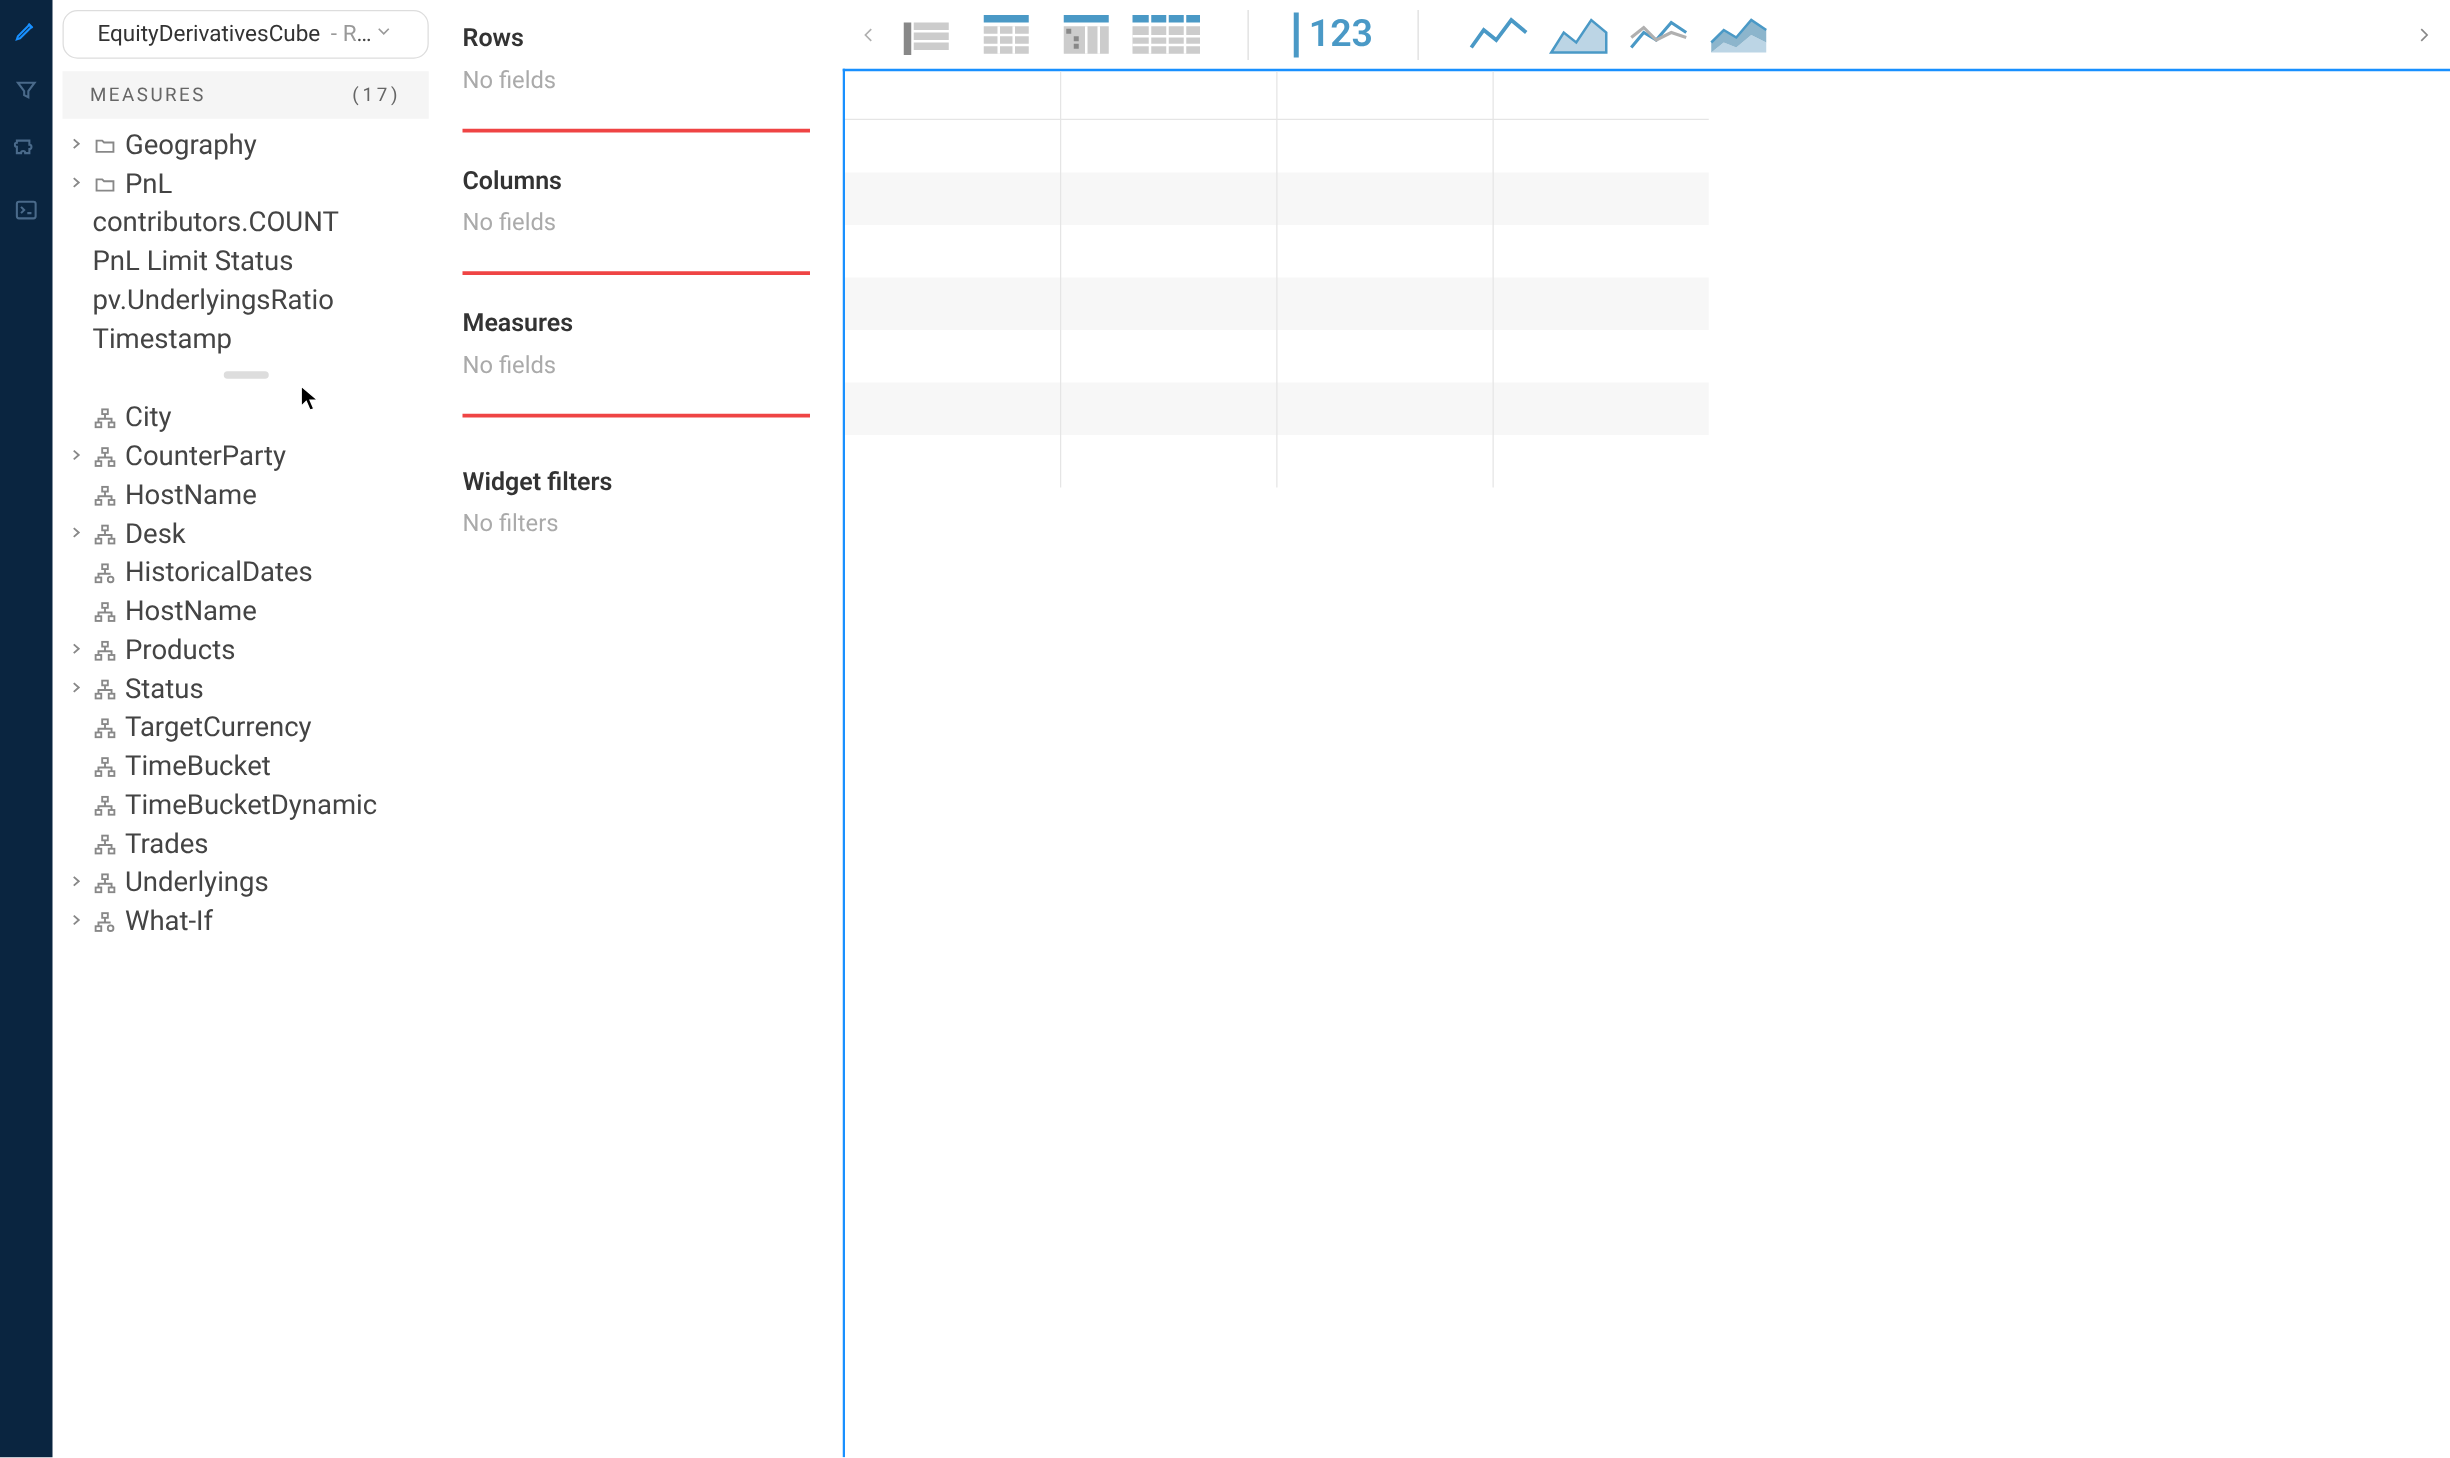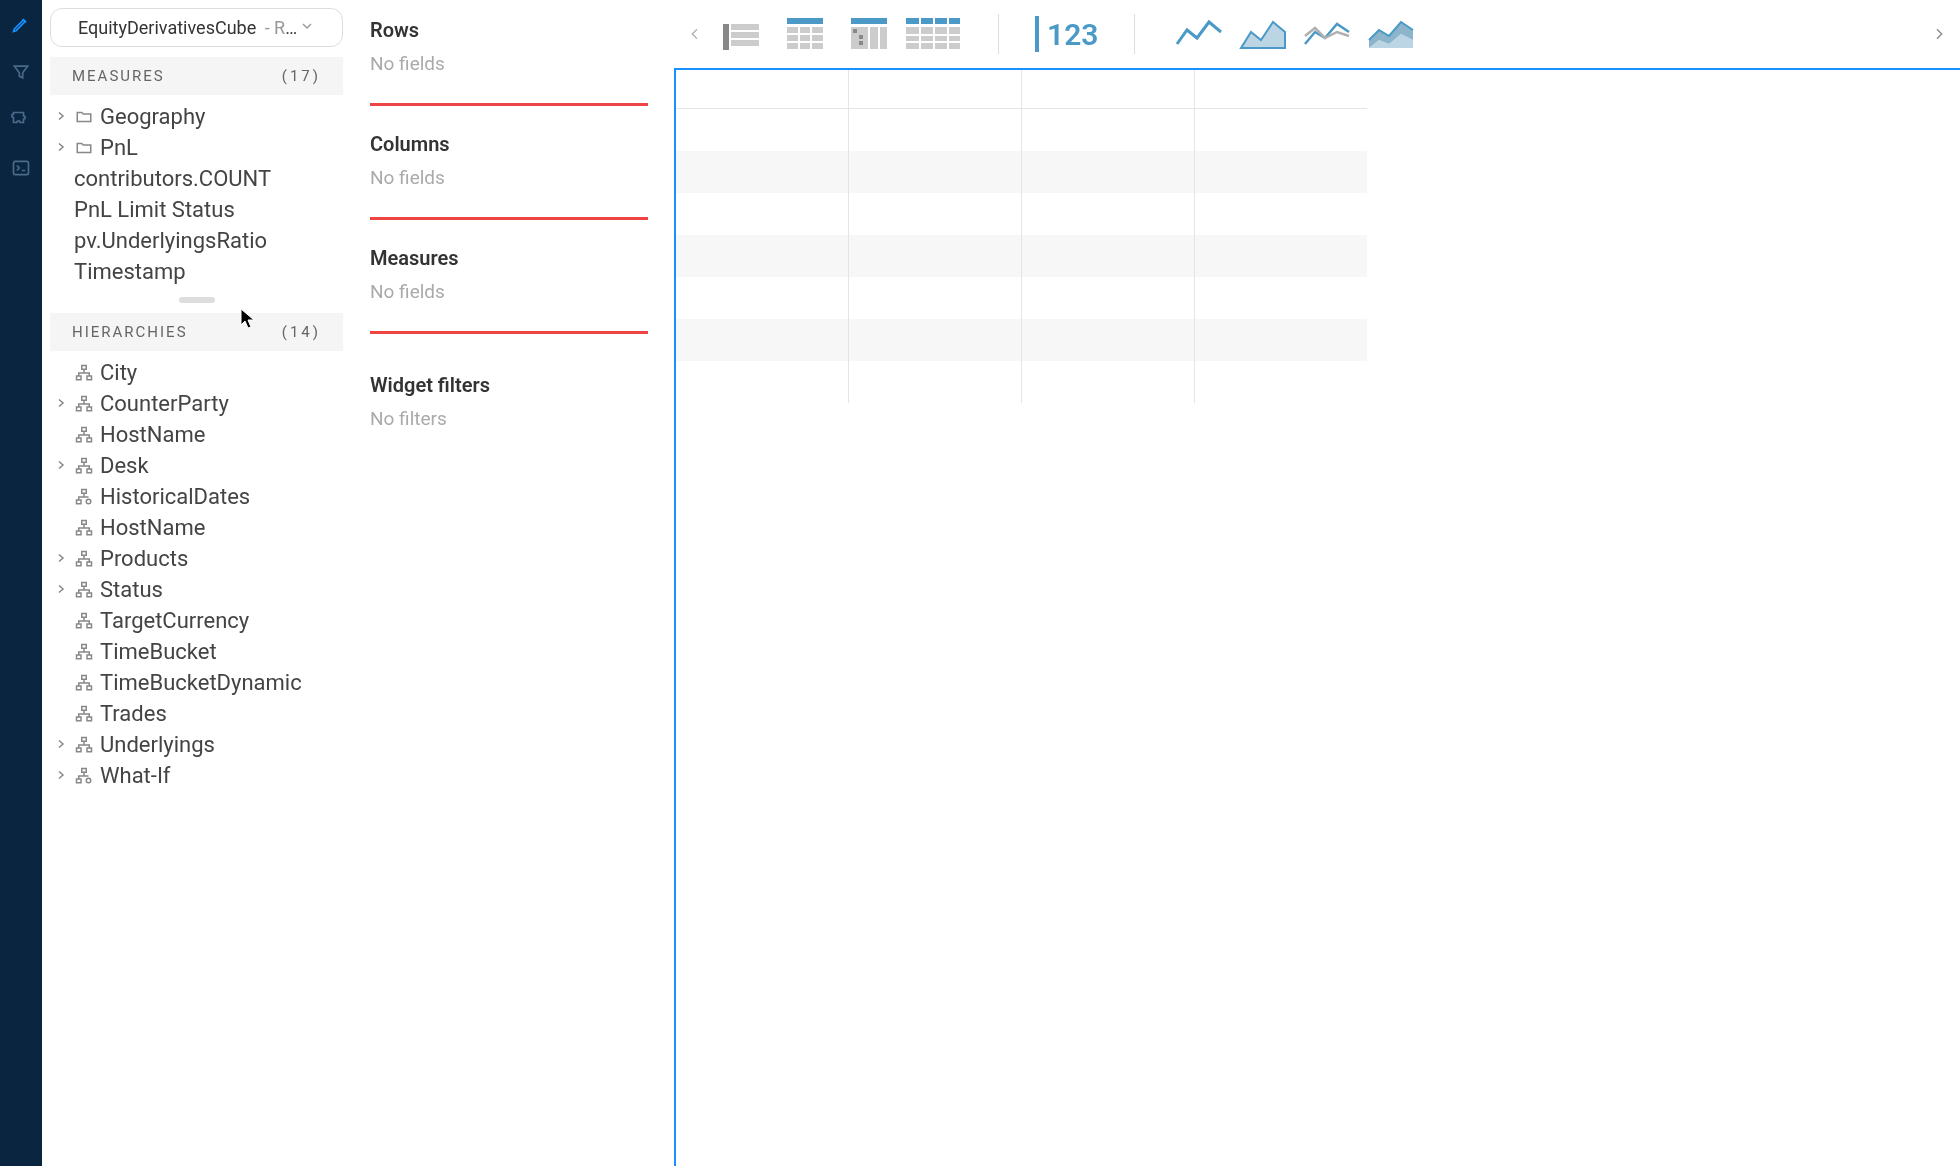--- a/index.html
+++ b/index.html
@@ -145,21 +145,21 @@
     
     .main {
       flex: 1;
       display: flex;
       flex-direction: column;
       overflow: hidden;
     }
     
     
     .toolbar {
-      height: 68px;
+      height: 55px;
       display: flex;
       align-items: center;
       padding: 0 4px;
     }
     .tb-nav {
       width: 34px;
       height: 34px;
       display: flex;
       align-items: center;
       justify-content: center;
@@ -326,24 +326,20 @@
         <span class="caret blank"> </span>
         <span class="label">pv.UnderlyingsRatio</span>
       </div>
       <div class="tree-item">
         <span class="caret blank"> </span>
         <span class="label">Timestamp</span>
       </div>
     </div>
   <div class="drag-handle"></div>
 
-  <div class="section-header">
-    <span>HIERARCHIES</span>
-    <span class="count">(14)</span>
-  </div>
   <div class="tree" id="hierarchies-tree">
       <div class="tree-item">
         <span class="caret blank"> </span>
         <span class="ticon">
           <svg class="svg18" viewBox="0 0 24 24" fill="none" stroke="#888" stroke-width="2">
             <rect x="9" y="2" width="6" height="5"></rect>
             <rect x="2" y="16" width="6" height="5"></rect>
             <rect x="16" y="16" width="6" height="5"></rect>
             <path d="M12 7v5M12 12H5v4M12 12h7v4"></path>
           </svg>

